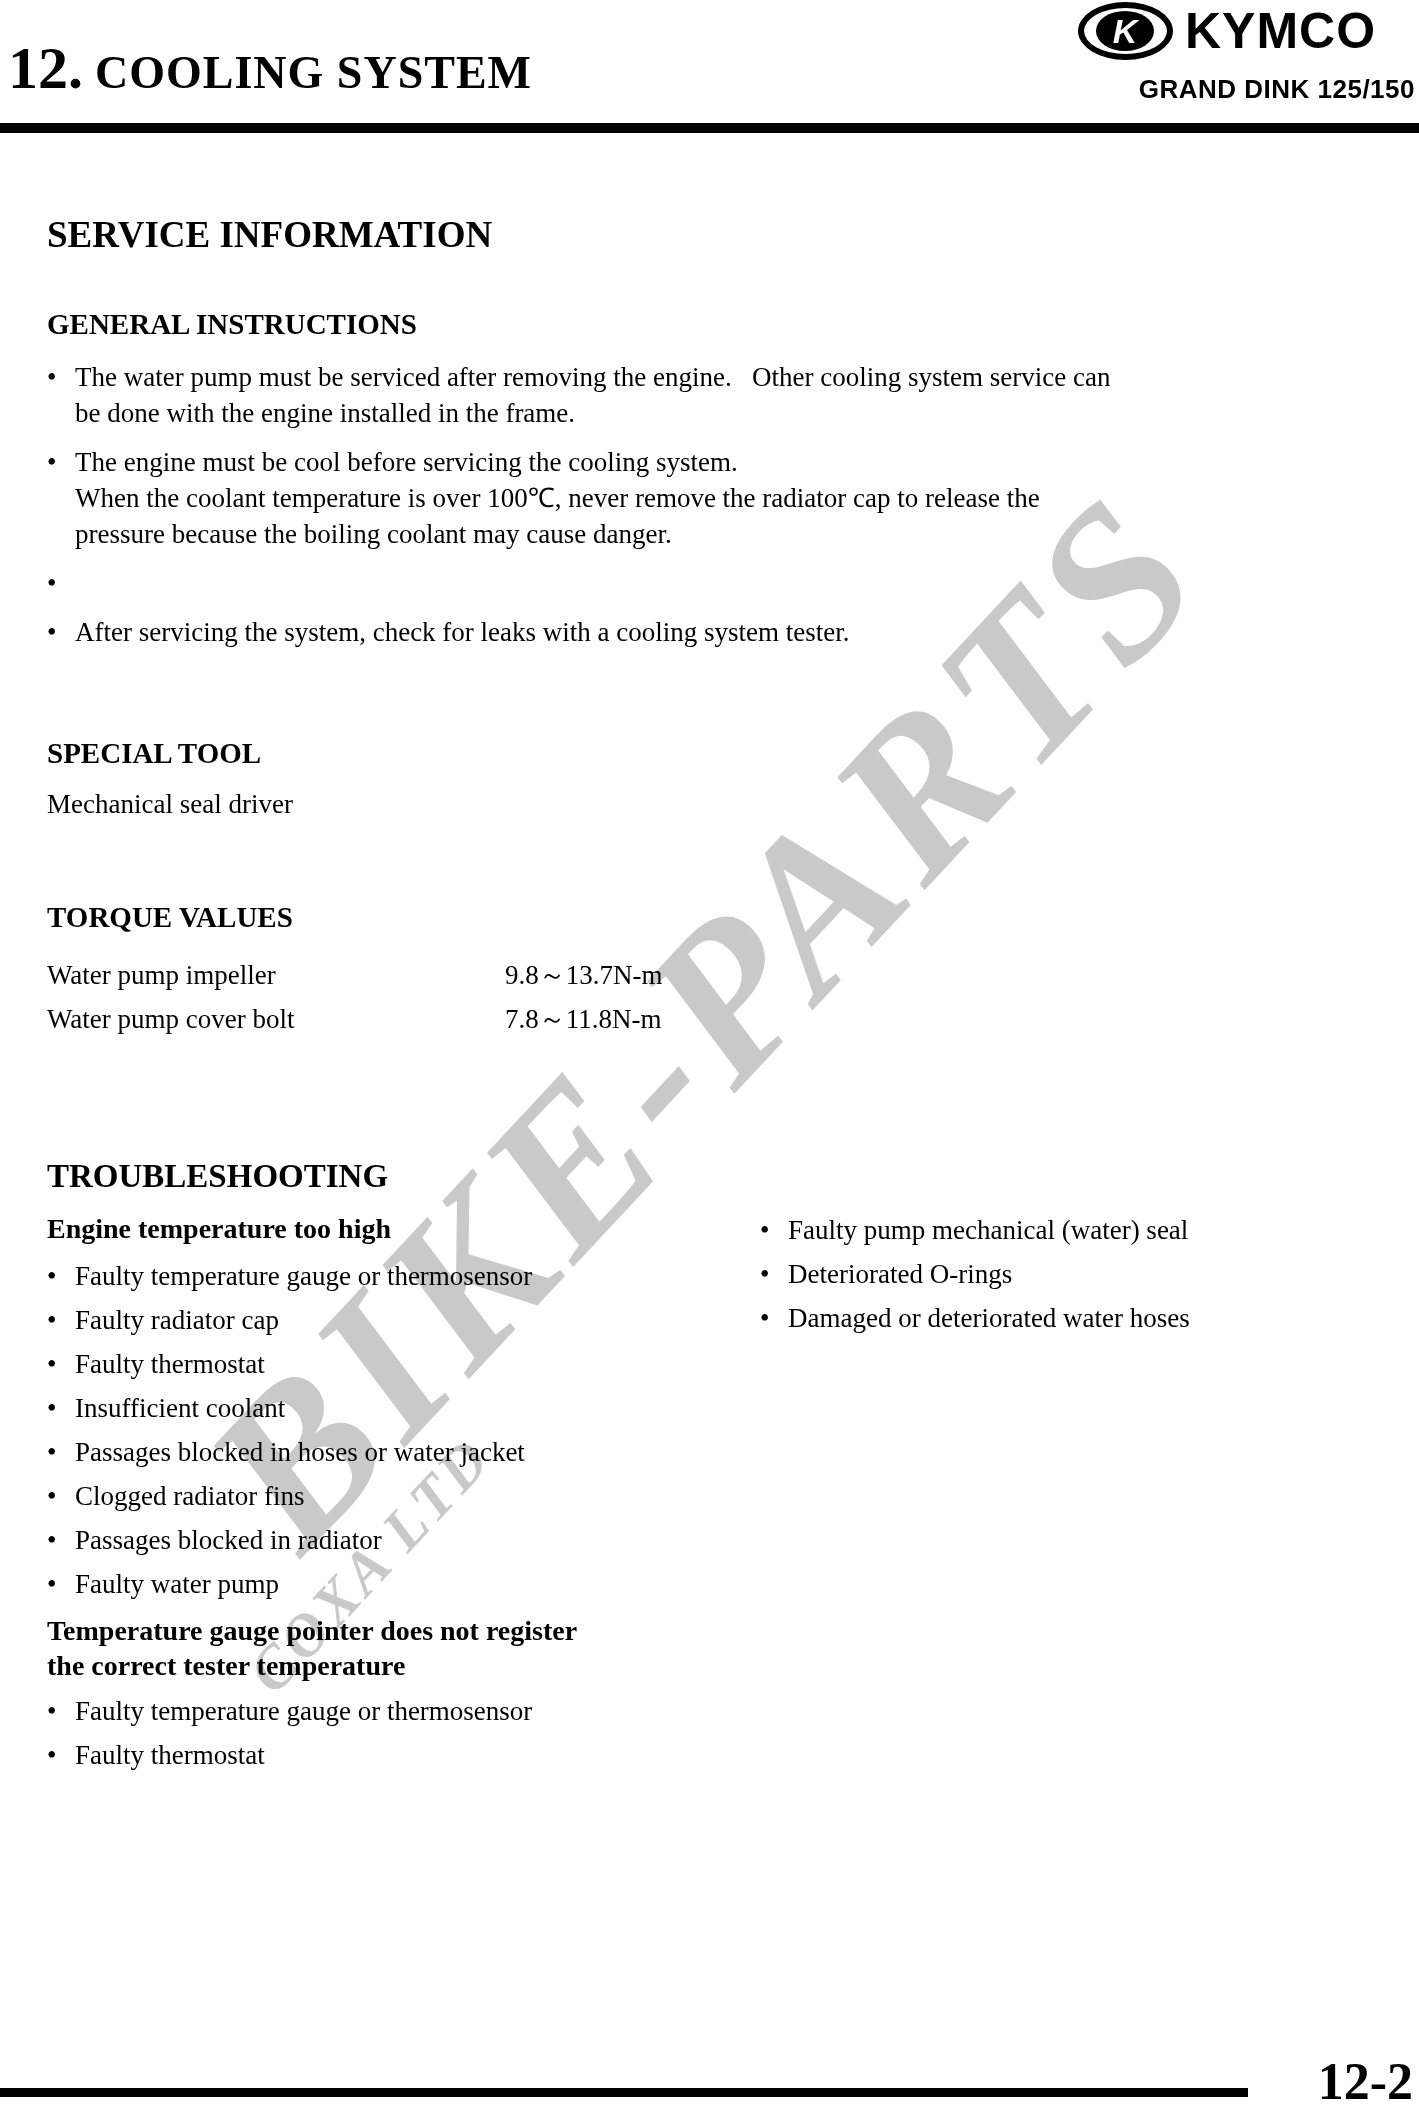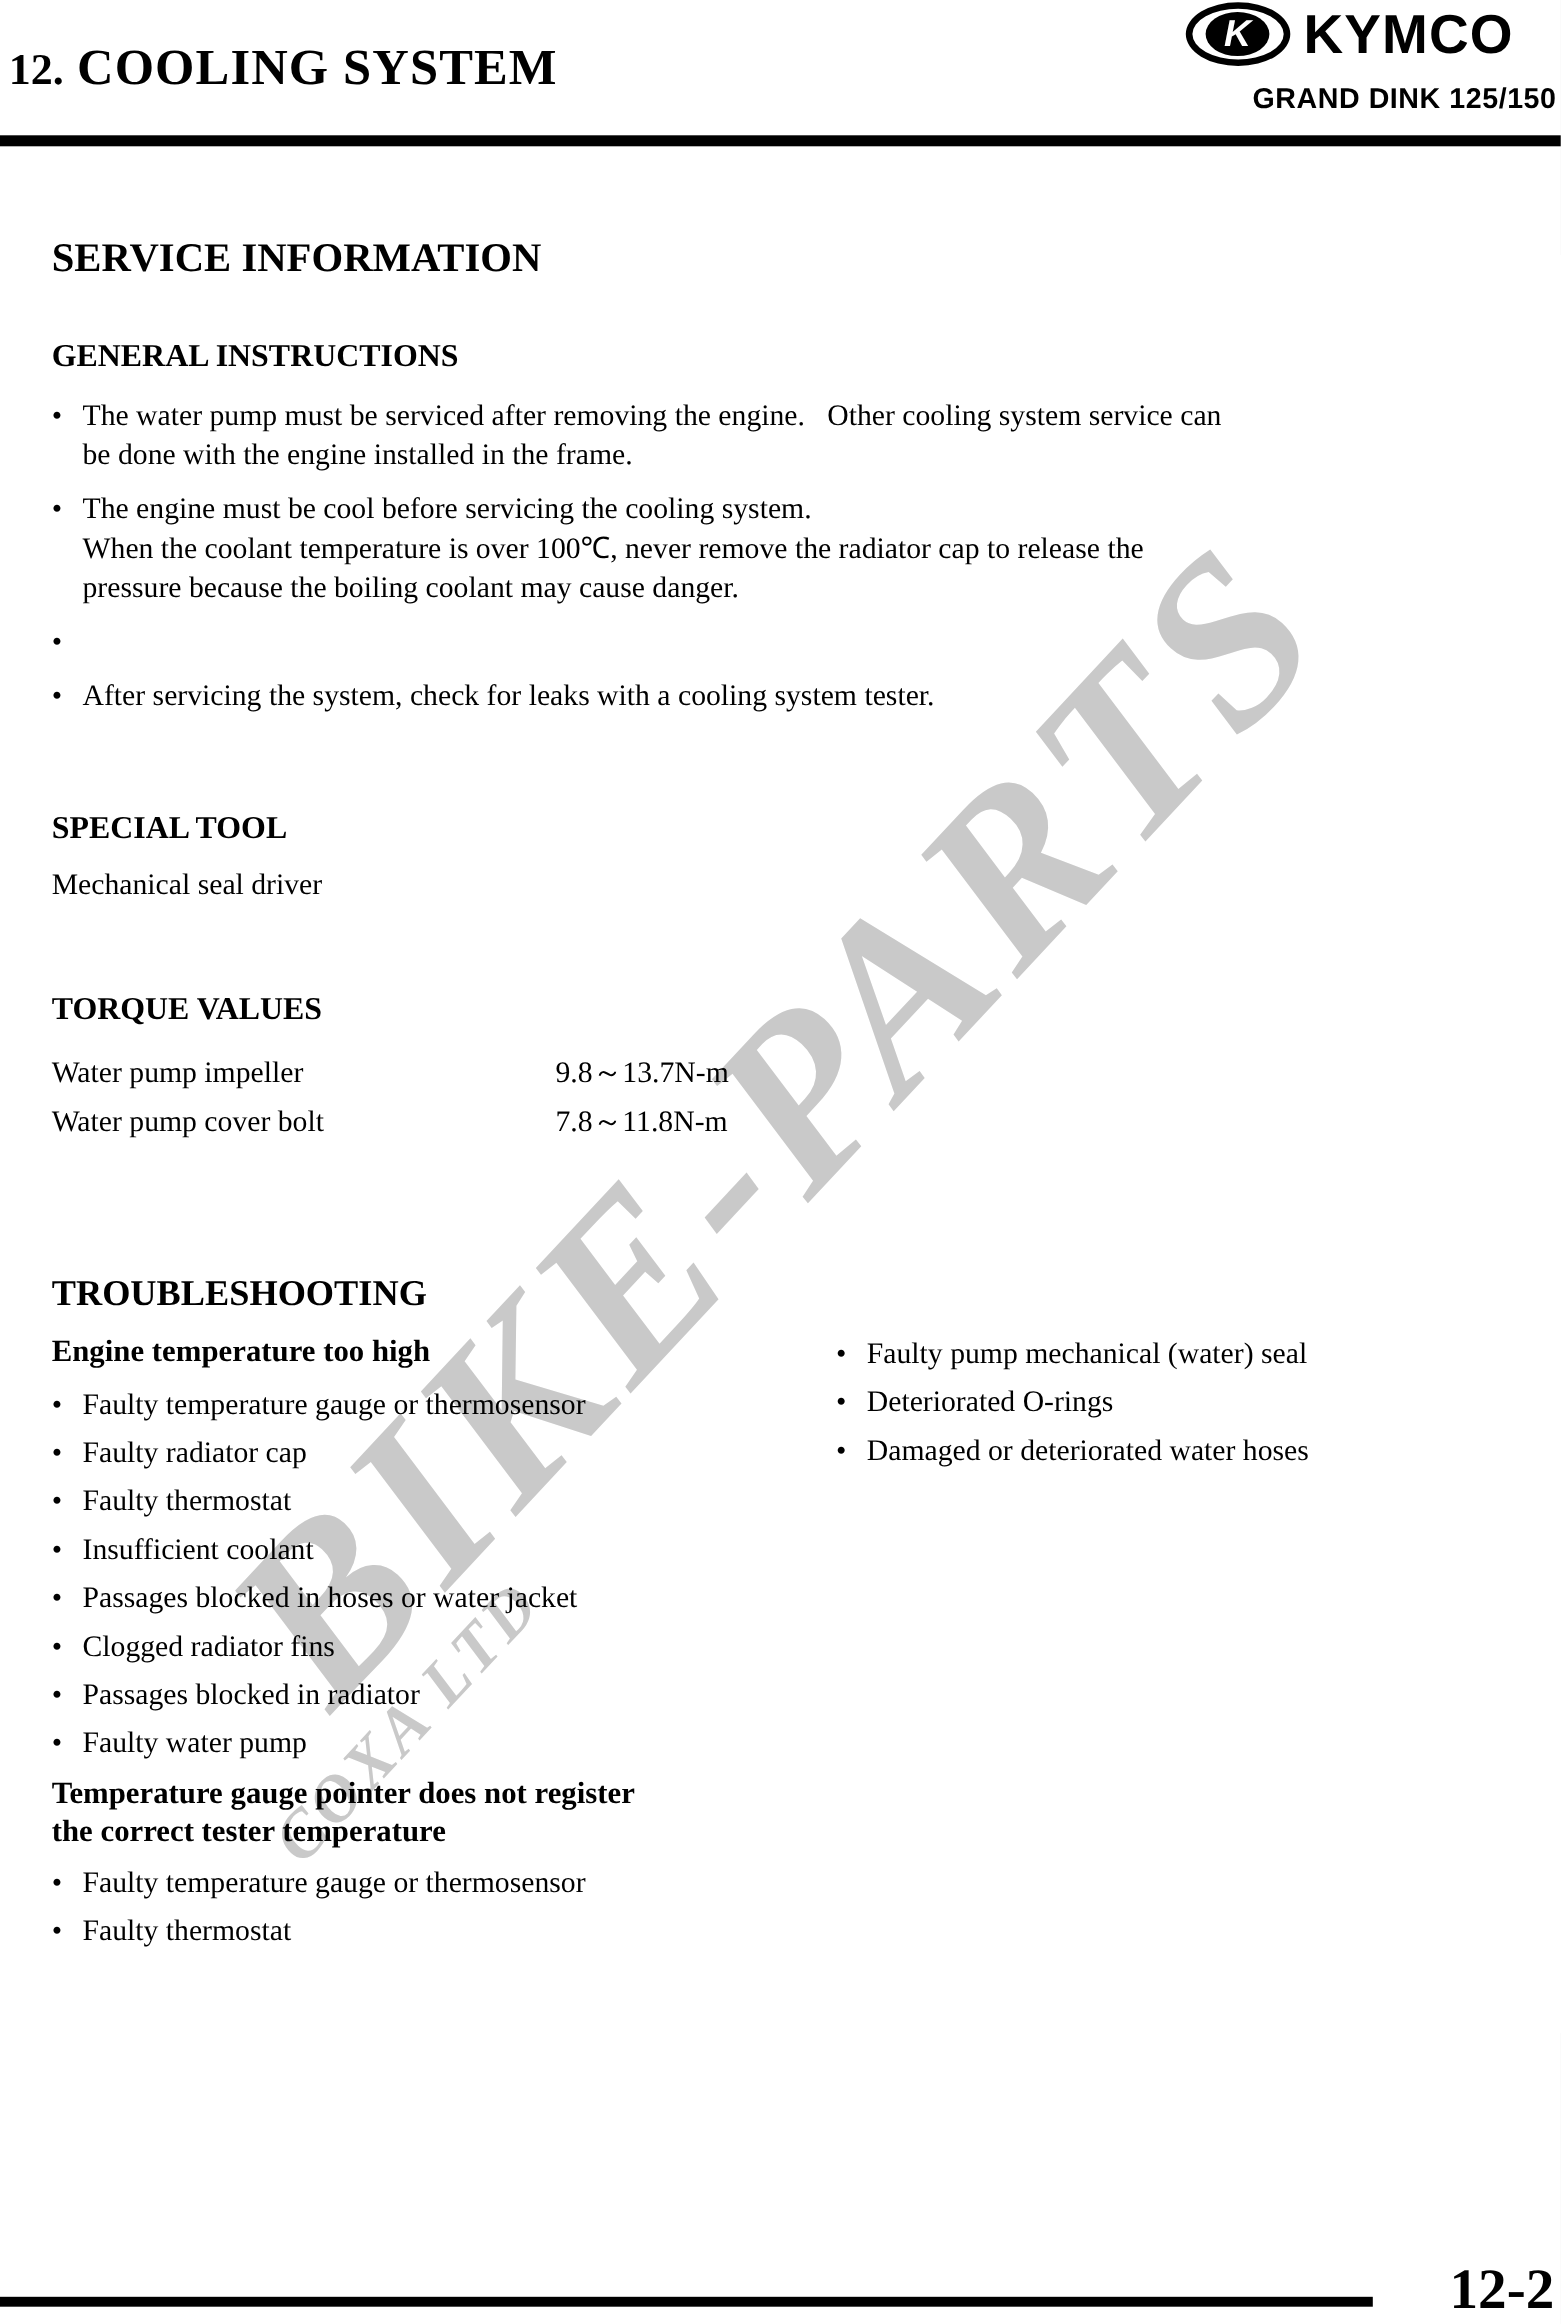--- a/index.html
+++ b/index.html
@@ -30,21 +30,21 @@
   }
   .wm-sub{
     left:195px;top:1520px;width:350px;height:90px;
     line-height:90px;font-size:60px;letter-spacing:4px;
     transform:rotate(-47deg);
   }
   
   .layer{position:absolute;left:0;top:0;width:100%;height:100%;z-index:2;}
   
   .chapter{position:absolute;left:8px;top:34px;white-space:nowrap;}
-  .ch-num{font-weight:bold;font-size:40px;}
+  .ch-num{font-weight:bold;font-size:60px;}
   .ch-title{font-weight:bold;font-size:46px;margin-left:12px;letter-spacing:1px;}
   .logo{
     position:absolute;left:1078px;top:2px;width:95px;height:58px;
     border:6px solid #000;border-radius:50%;box-sizing:border-box;
   }
   .logo-fill{
     position:absolute;left:12px;top:3px;width:58px;height:40px;
     background:#000;border-radius:50%;
   }
   .logo-k{

